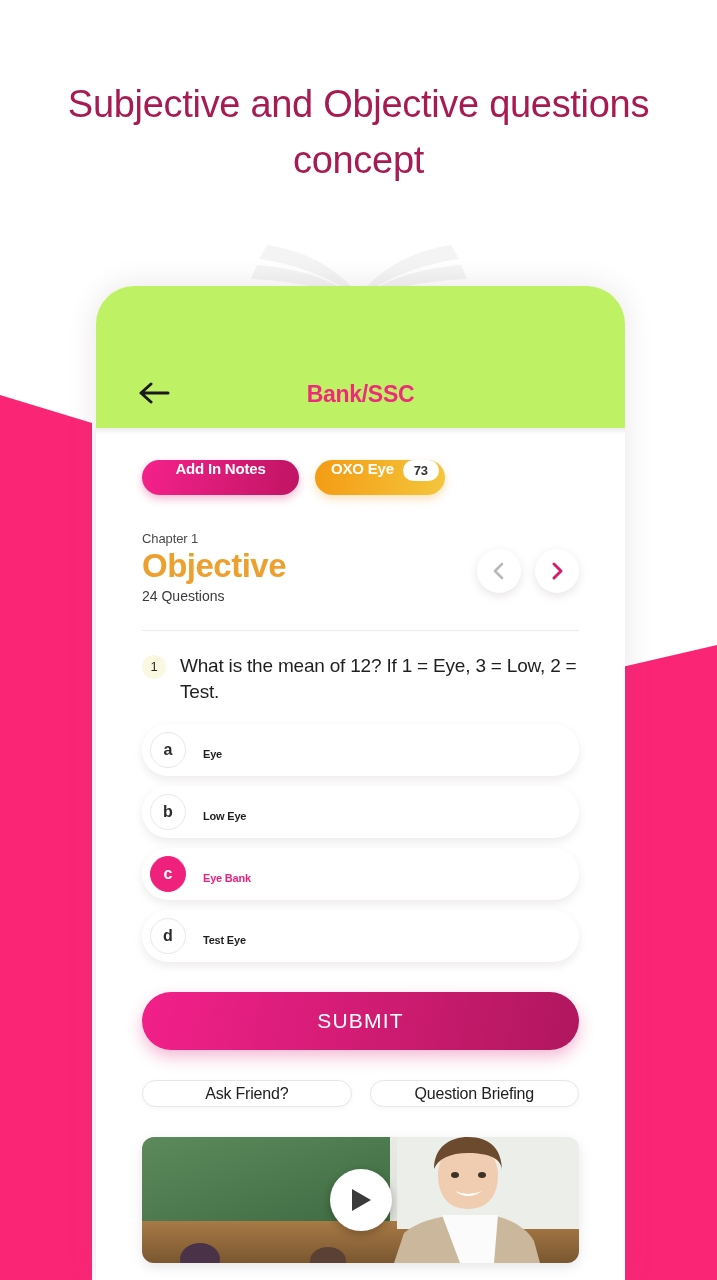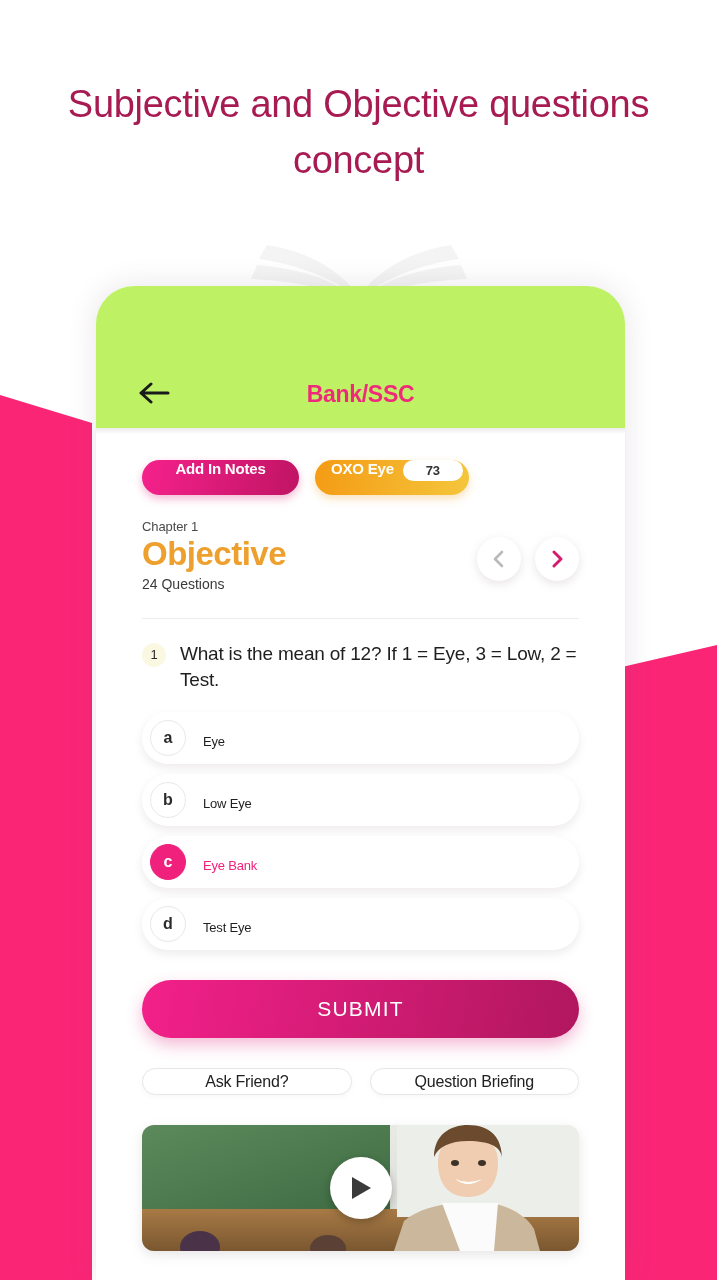--- a/index.html
+++ b/index.html
@@ -148,27 +148,27 @@
     background: linear-gradient(100deg, #F49B14 0%, #F4C63C 100%);
     box-shadow: 0 4px 9px rgba(235,160,30,0.30);
     gap: 9px;
   }
   .pill-badge {
     background: #ffffff;
     color: #333333;
     border-radius: 14px;
     font-size: 13px;
     font-weight: bold;
-    padding: 4px 23px;
+    padding: 4px 11px;
     line-height: 1;
   }
 
   
   .chapter-block {
-    margin-top: 24px;
+    margin-top: 36px;
     position: relative;
     padding-bottom: 26px;
     border-bottom: 1px solid #ececec;
   }
   .chapter-label {
     font-size: 13px;
     color: #4a4a4a;
     letter-spacing: -0.1px;
   }
   .chapter-title {
@@ -252,22 +252,22 @@
     background: #ffffff;
     display: flex;
     align-items: center;
     justify-content: center;
     font-size: 16px;
     font-weight: bold;
     color: #2b2b2b;
     flex-shrink: 0;
   }
   .opt-text {
-    font-size: 13px;
-    font-weight: normal;
+    font-size: 11px;
+    font-weight: bold;
     color: #1f1f1f;
     letter-spacing: -0.2px;
     margin-top: 7px;
   }
   .option.selected .opt-letter {
     background: #F0217D;
     border-color: #F0217D;
     color: #ffffff;
   }
   .option.selected .opt-text { color: #F0217D; }

